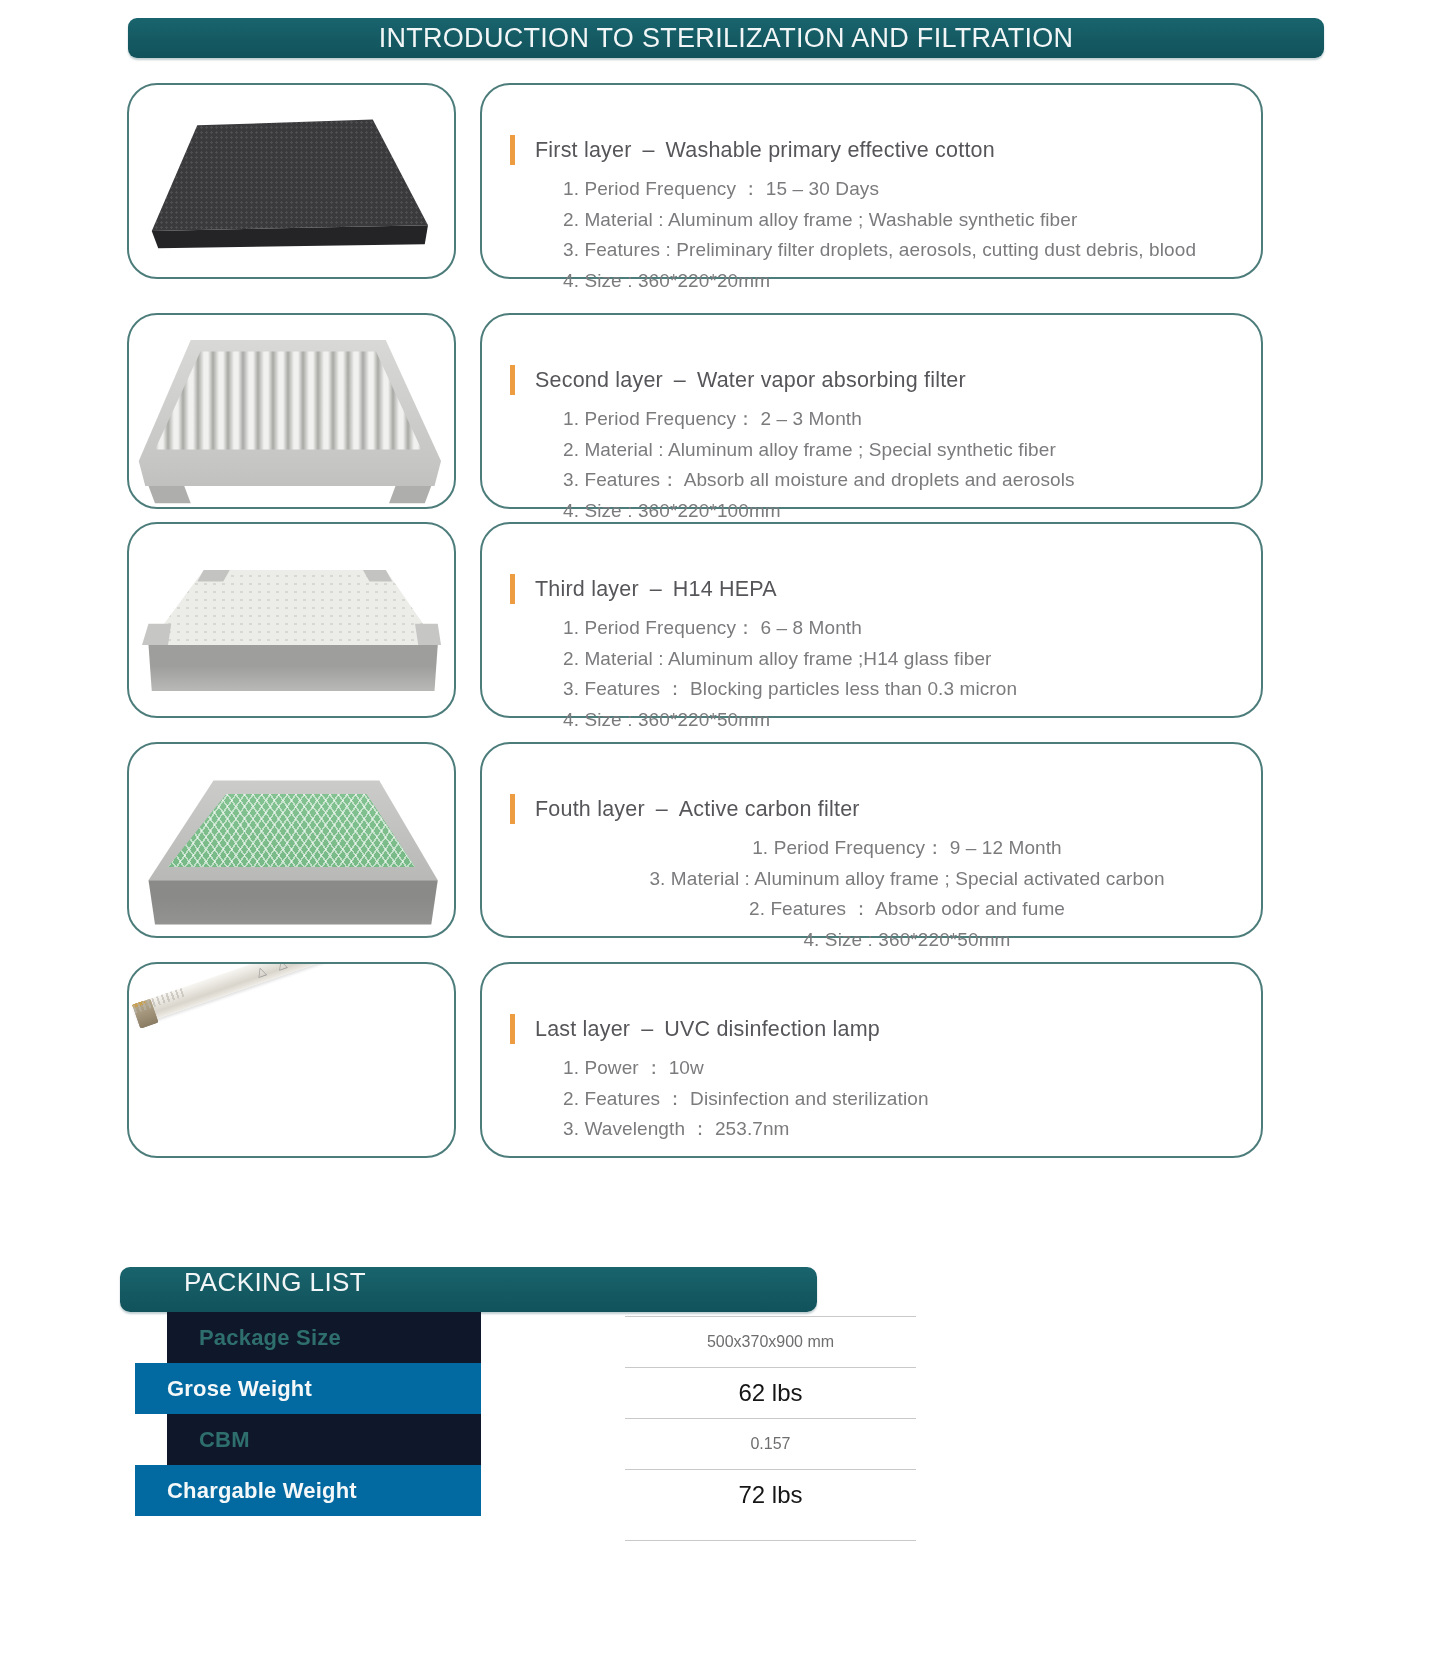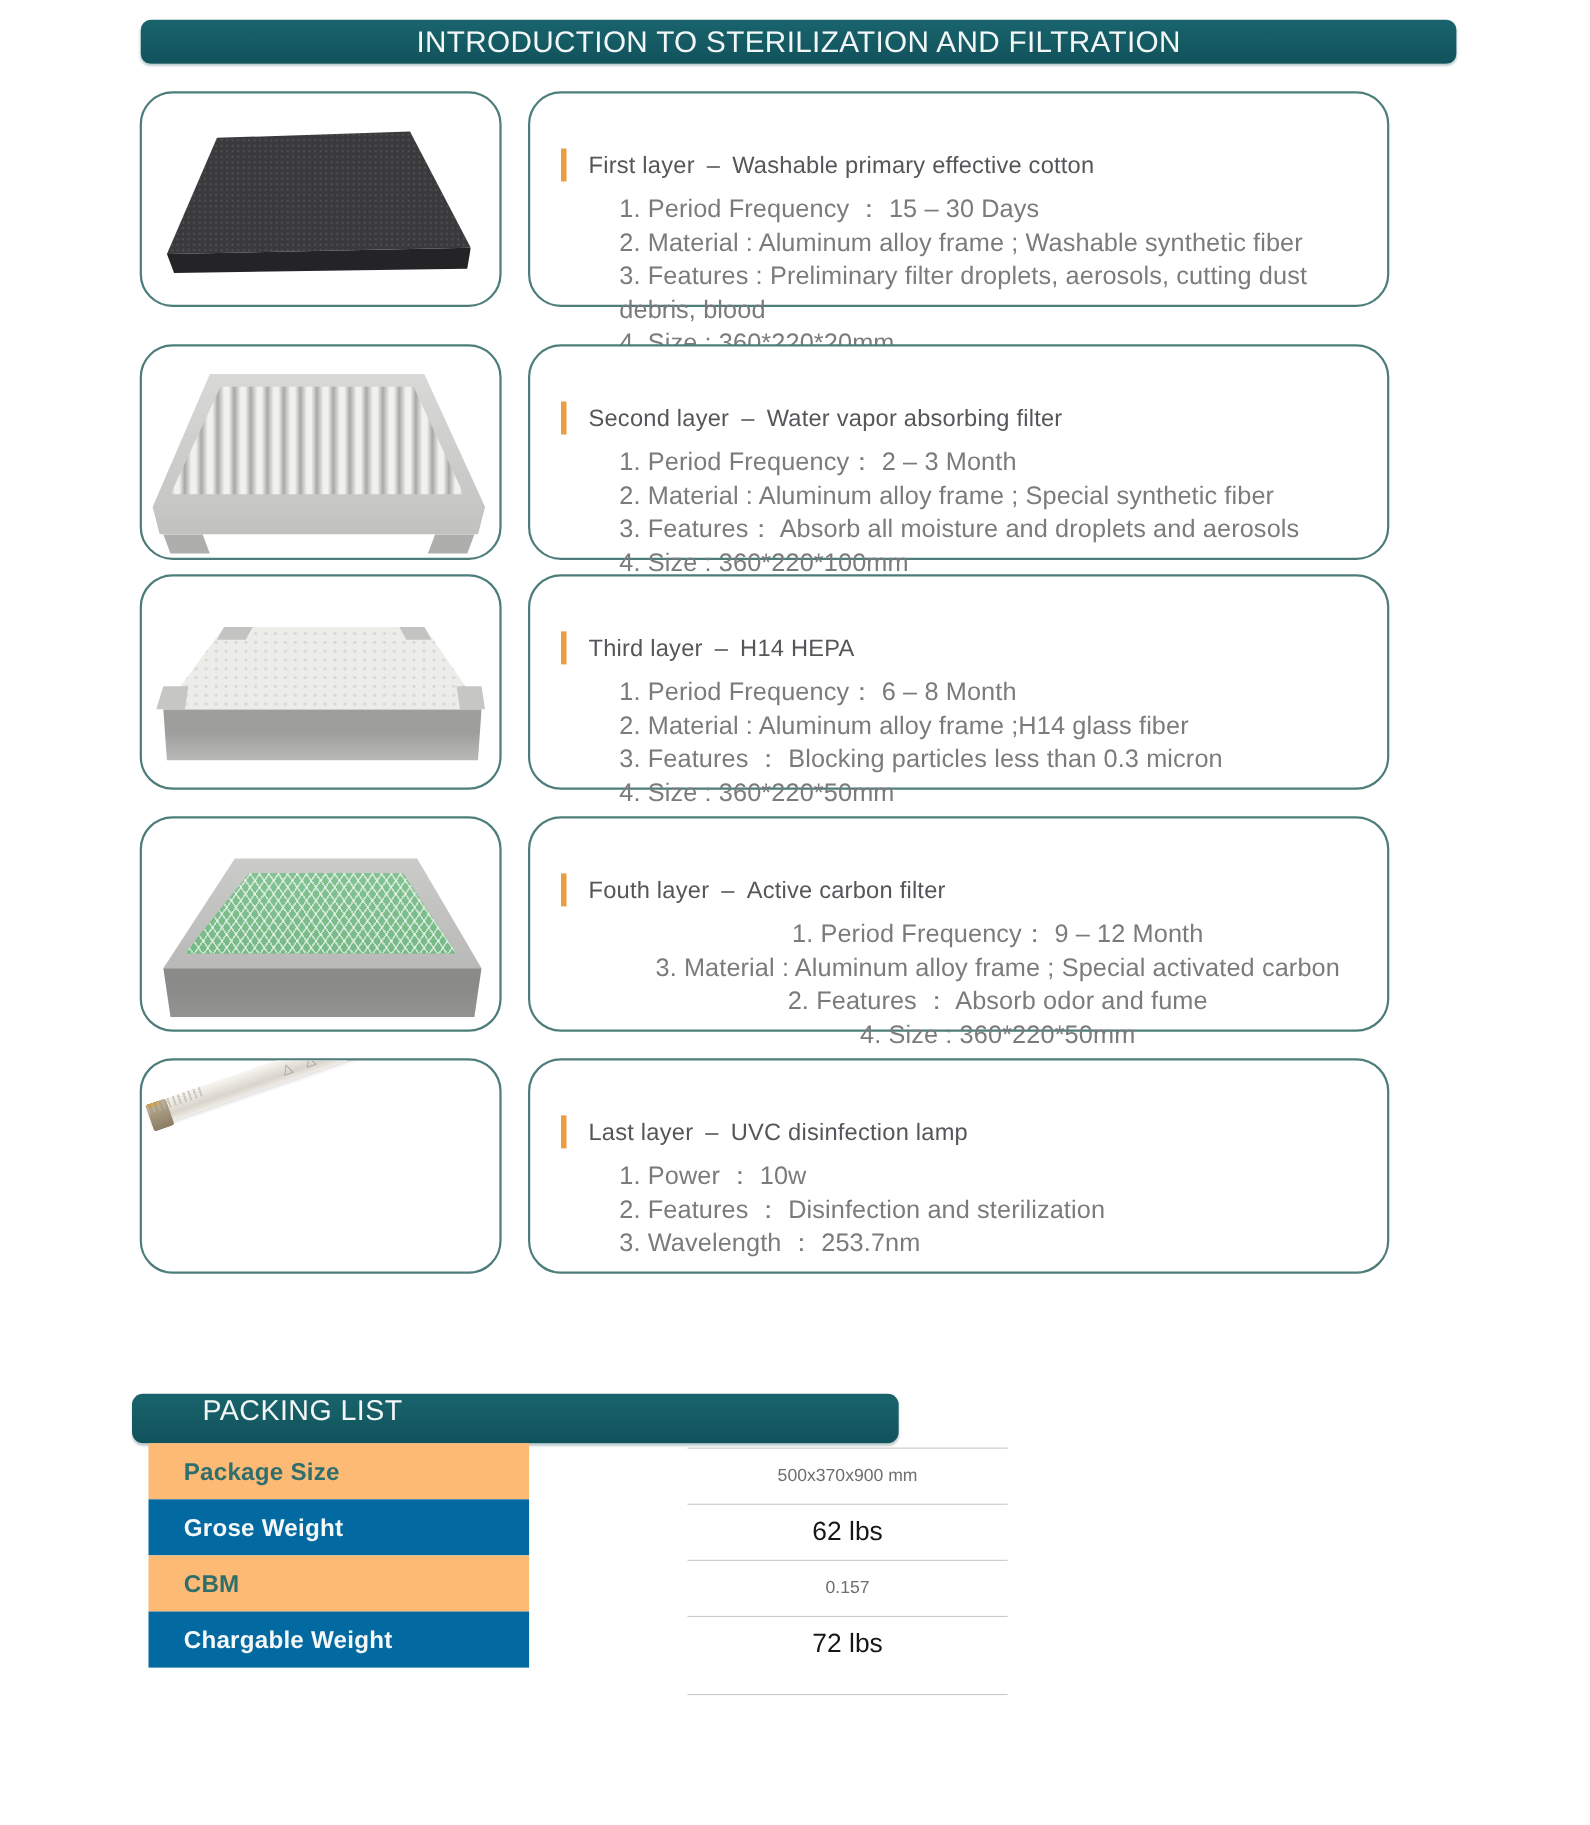--- a/index.html
+++ b/index.html
@@ -30,21 +30,21 @@
   }
   .img-card{left:127px;width:329px;height:196px;overflow:hidden;}
   .txt-card{left:480px;width:783px;height:196px;}
   .row0{top:83px;}  .row1{top:313px;}  .row2{top:522px;}  .row3{top:742px;text-align:center;}  .row4{top:962px;}
 
   .txt-inner{padding:50px 10px 0 28px;}
   .title-line{display:flex;align-items:center;}
   .accent-bar{width:5px;height:30px;background:#ee9c42;margin-right:20px;flex:0 0 auto;}
   .sec-title{font-size:21.5px;font-weight:normal;color:#56565a;letter-spacing:.2px;}
   .sec-items{margin:9px 0 0 53px;}
-  .sec-items div{font-size:23px;line-height:30.5px;color:#7b7b7e;letter-spacing:.1px;}
+  .sec-items div{font-size:19px;line-height:30.5px;color:#7b7b7e;letter-spacing:.1px;}
 
   
   .art{position:absolute;inset:0;}
   .art div{position:absolute;inset:0;}
 
   
   .foam-top{clip-path:polygon(21% 21%,75% 18%,92% 73%,7% 76%);
     background:#3a3a3d;
     background-image:radial-gradient(rgba(255,255,255,.10) 1px,transparent 1.4px);
     background-size:5px 5px;}
@@ -96,21 +96,21 @@
   .pin-r1{right:-31px;top:5px;} .pin-r2{right:-31px;top:13px;}
   .lamp-mark{position:absolute;inset:auto;color:#9a9a98;font-size:12px;top:3px;}
   .mark-1{left:128px;} .mark-2{left:150px;}
   .lamp-print{position:absolute;inset:auto;left:58px;top:6px;width:52px;height:9px;
     background:repeating-linear-gradient(90deg,#b9b5ac 0 2px,transparent 2px 5px);opacity:.6;}
 
   
   .pack-labels{position:absolute;left:135px;top:1312px;width:346px;}
   .pack-label-row{height:51px;display:flex;align-items:center;padding-left:32px;box-sizing:border-box;
     font-size:22px;font-weight:bold;letter-spacing:.2px;}
-  .lab-gray{background:#fdba74;color:#2e6f6d;}
+  .lab-gray{background:#0f172a;color:#2e6f6d;margin-left:32px;}
   .lab-teal{background:#0369a1;color:#f5f8f8;}
 
   .pack-values{position:absolute;left:625px;top:1316px;width:291px;}
   .pack-value-row{height:51px;display:flex;align-items:center;justify-content:center;
     border-top:1px solid #c9c9c9;box-sizing:border-box;}
   .val-plain{font-size:16px;color:#6e6e70;}
   .val-em{font-size:24px;color:#161616;}
   .pack-bottom-line{position:absolute;left:0;top:224px;width:291px;border-top:1px solid #c9c9c9;}
 </style>
 </head>

